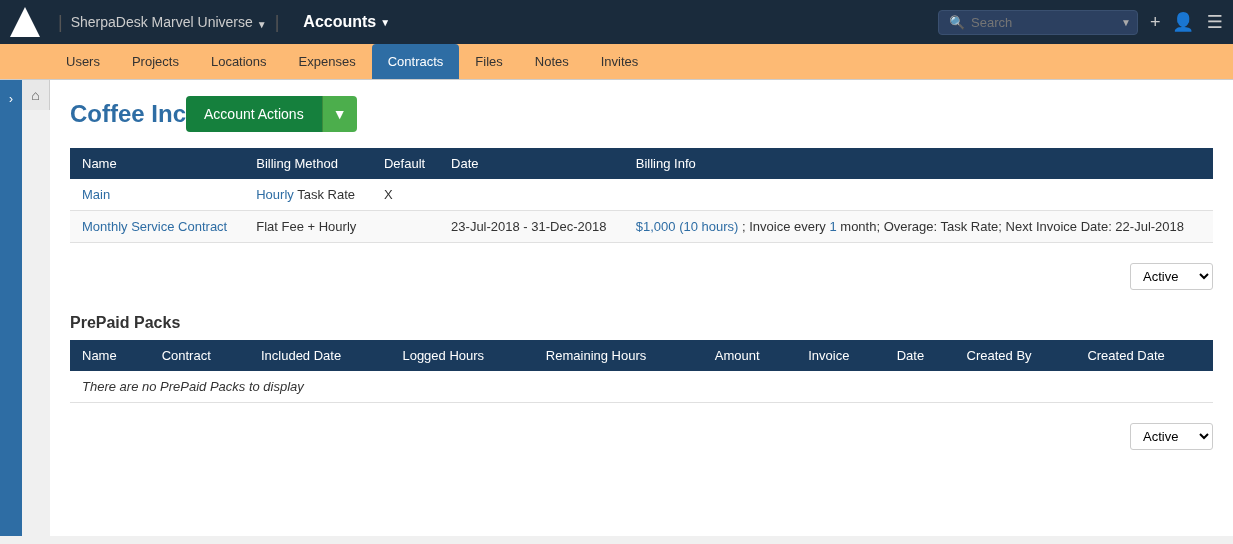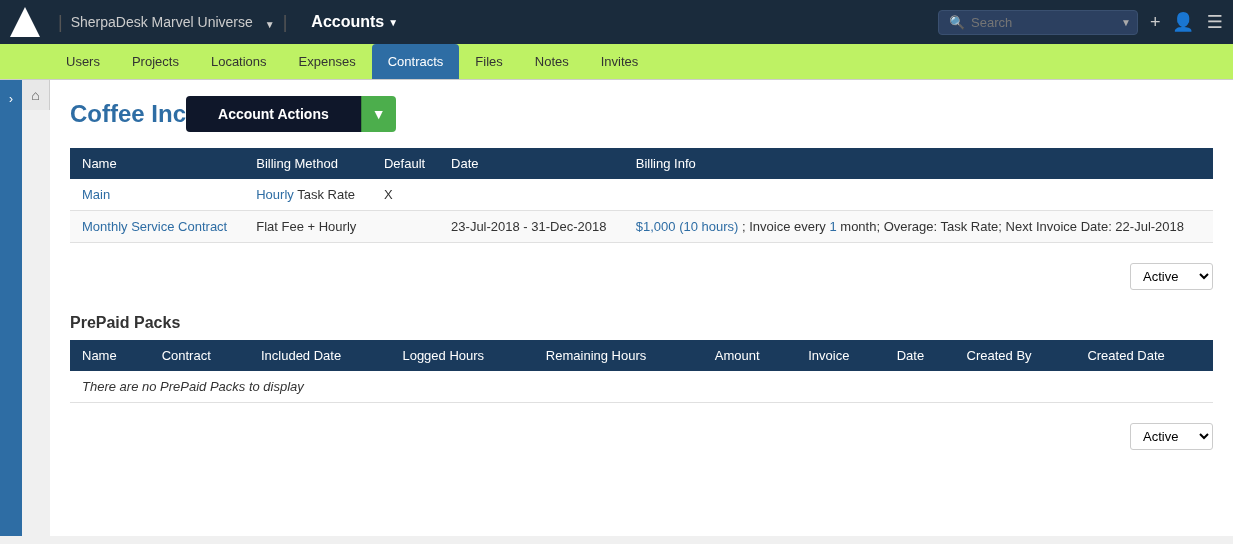--- a/index.html
+++ b/index.html
@@ -23,21 +23,21 @@
     .top-nav-divider {
       color: #555;
       margin: 0 8px;
       font-size: 18px;
     }
     .top-nav-app-name {
       color: #ccc;
       font-size: 14px;
       display: flex;
       align-items: flex-end;
-      gap: 12px;
+      gap: 4px;
     }
     .top-nav-accounts {
       color: white;
       font-size: 16px;
       font-weight: bold;
       display: flex;
       align-items: center;
       gap: 4px;
       margin-left: 16px;
     }
@@ -67,21 +67,21 @@
       margin-left: 12px;
     }
     .top-nav-icon {
       color: #ccc;
       font-size: 18px;
       cursor: pointer;
     }
 
     
     .sub-nav {
-      background: #bef264;
+      background: #fdba74;
       display: flex;
       align-items: center;
       padding: 0 0 0 50px;
       border-bottom: 1px solid #ccc;
     }
     .sub-nav-tab {
       padding: 10px 16px;
       font-size: 13px;
       color: #333;
       cursor: pointer;
@@ -134,26 +134,26 @@
     .account-title {
       color: #2e6da4;
       font-size: 24px;
       font-weight: bold;
     }
     .account-actions-btn {
       display: flex;
       align-items: center;
     }
     .btn-account-actions {
-      background: #0f172a;
+      background: #15803d;
       color: white;
       border: none;
-      padding: 10px 32px;
+      padding: 10px 18px;
       font-size: 14px;
-      font-weight: bold;
+      font-weight: normal;
       cursor: pointer;
       border-radius: 4px 0 0 4px;
     }
     .btn-account-actions-caret {
       background: #4cae4c;
       color: white;
       border: none;
       padding: 10px 10px;
       font-size: 14px;
       cursor: pointer;

